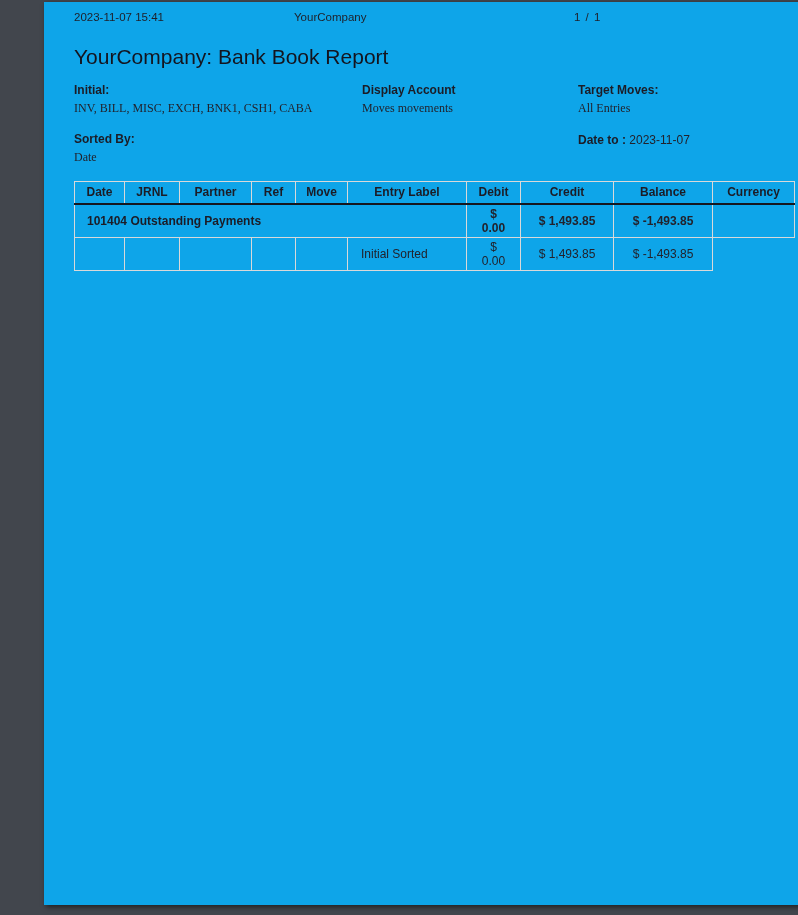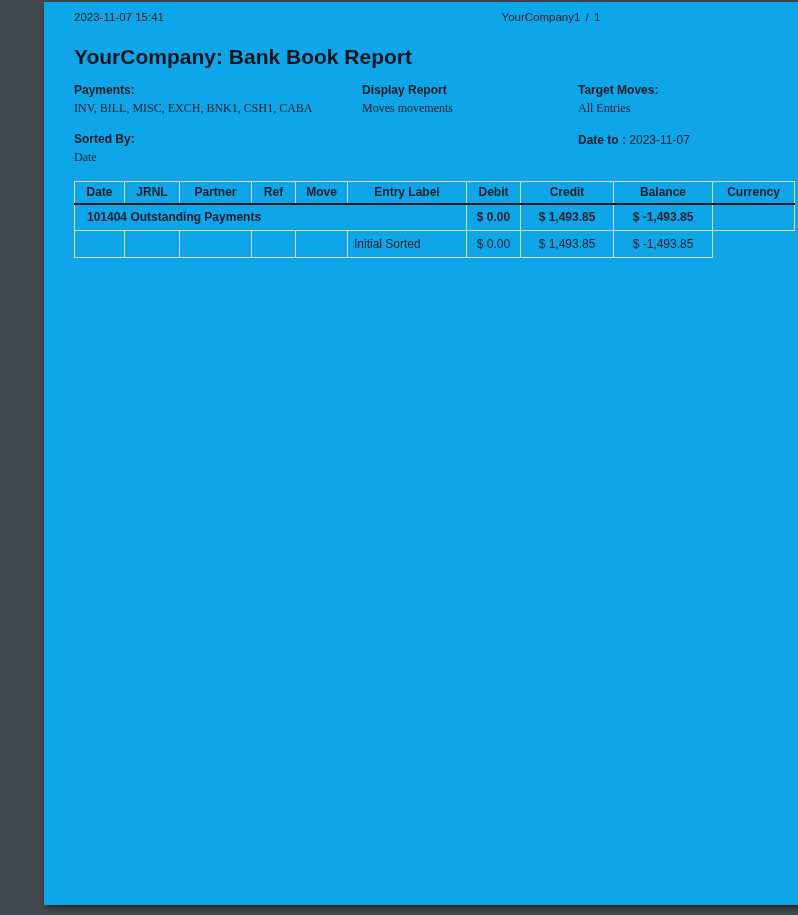--- a/index.html
+++ b/index.html
@@ -26,27 +26,27 @@
   
   .report-header {
     display: flex;
     justify-content: space-between;
     align-items: baseline;
     padding-top: 9px;
     font-size: 11.5px;
     color: #1f1f28;
   }
   .report-header .hdr-left  { width: 220px; text-align: left; }
-  .report-header .hdr-center{ flex: 1; text-align: right; }
+  .report-header .hdr-center{ flex: 1; text-align: left; }
   .report-header .hdr-right { width: 220px; letter-spacing: 1px; }
 
   .page-title {
     margin-top: 22px;
     font-size: 21px;
-    font-weight: 700;
+    font-weight: 400;
     color: #14141e;
   }
 
   .filters-row {
     display: flex;
     font-size: 12px;
     line-height: 15px;
   }
   .filters-row.first { margin-top: 14px; }
   .filters-row.second { margin-top: 16px; }
@@ -72,21 +72,21 @@
     border-bottom: 2px solid #16161e;
     font-weight: bold;
     text-align: center;
     height: 22px;
     padding: 2px 2px;
     color: #1c1c26;
   }
   .report-table td {
     border: 1px solid #d9d9d9;
     height: 27px;
-    padding: 2px 6px;
+    padding: 2px 13px;
     vertical-align: middle;
     color: #22222c;
   }
   .report-table td.account-cell {
     font-weight: bold;
     padding-left: 12px;
     color: #1c1c26;
   }
   .report-table td.money { text-align: center; }
   .report-table tr.account-row td { font-weight: bold; }
@@ -101,25 +101,25 @@
     <div class="report-header">
       <span class="hdr-left">2023-11-07 15:41</span>
       <span class="hdr-center">YourCompany</span>
       <span class="hdr-right">1 / 1</span>
     </div>
 
     <h1 class="page-title">YourCompany: Bank Book Report</h1>
 
     <div class="filters-row first">
       <div class="fcol-1">
-        <div class="flabel">Payments:</div>
+        <div class="flabel">Initial:</div>
         <div class="fvalue">INV, BILL, MISC, EXCH, BNK1, CSH1, CABA</div>
       </div>
       <div class="fcol-2">
-        <div class="flabel">Display Report</div>
+        <div class="flabel">Display Account</div>
         <div class="fvalue">Moves movements</div>
       </div>
       <div class="fcol-3">
         <div class="flabel">Target Moves:</div>
         <div class="fvalue">All Entries</div>
       </div>
     </div>
 
     <div class="filters-row second">
       <div class="fcol-1">

